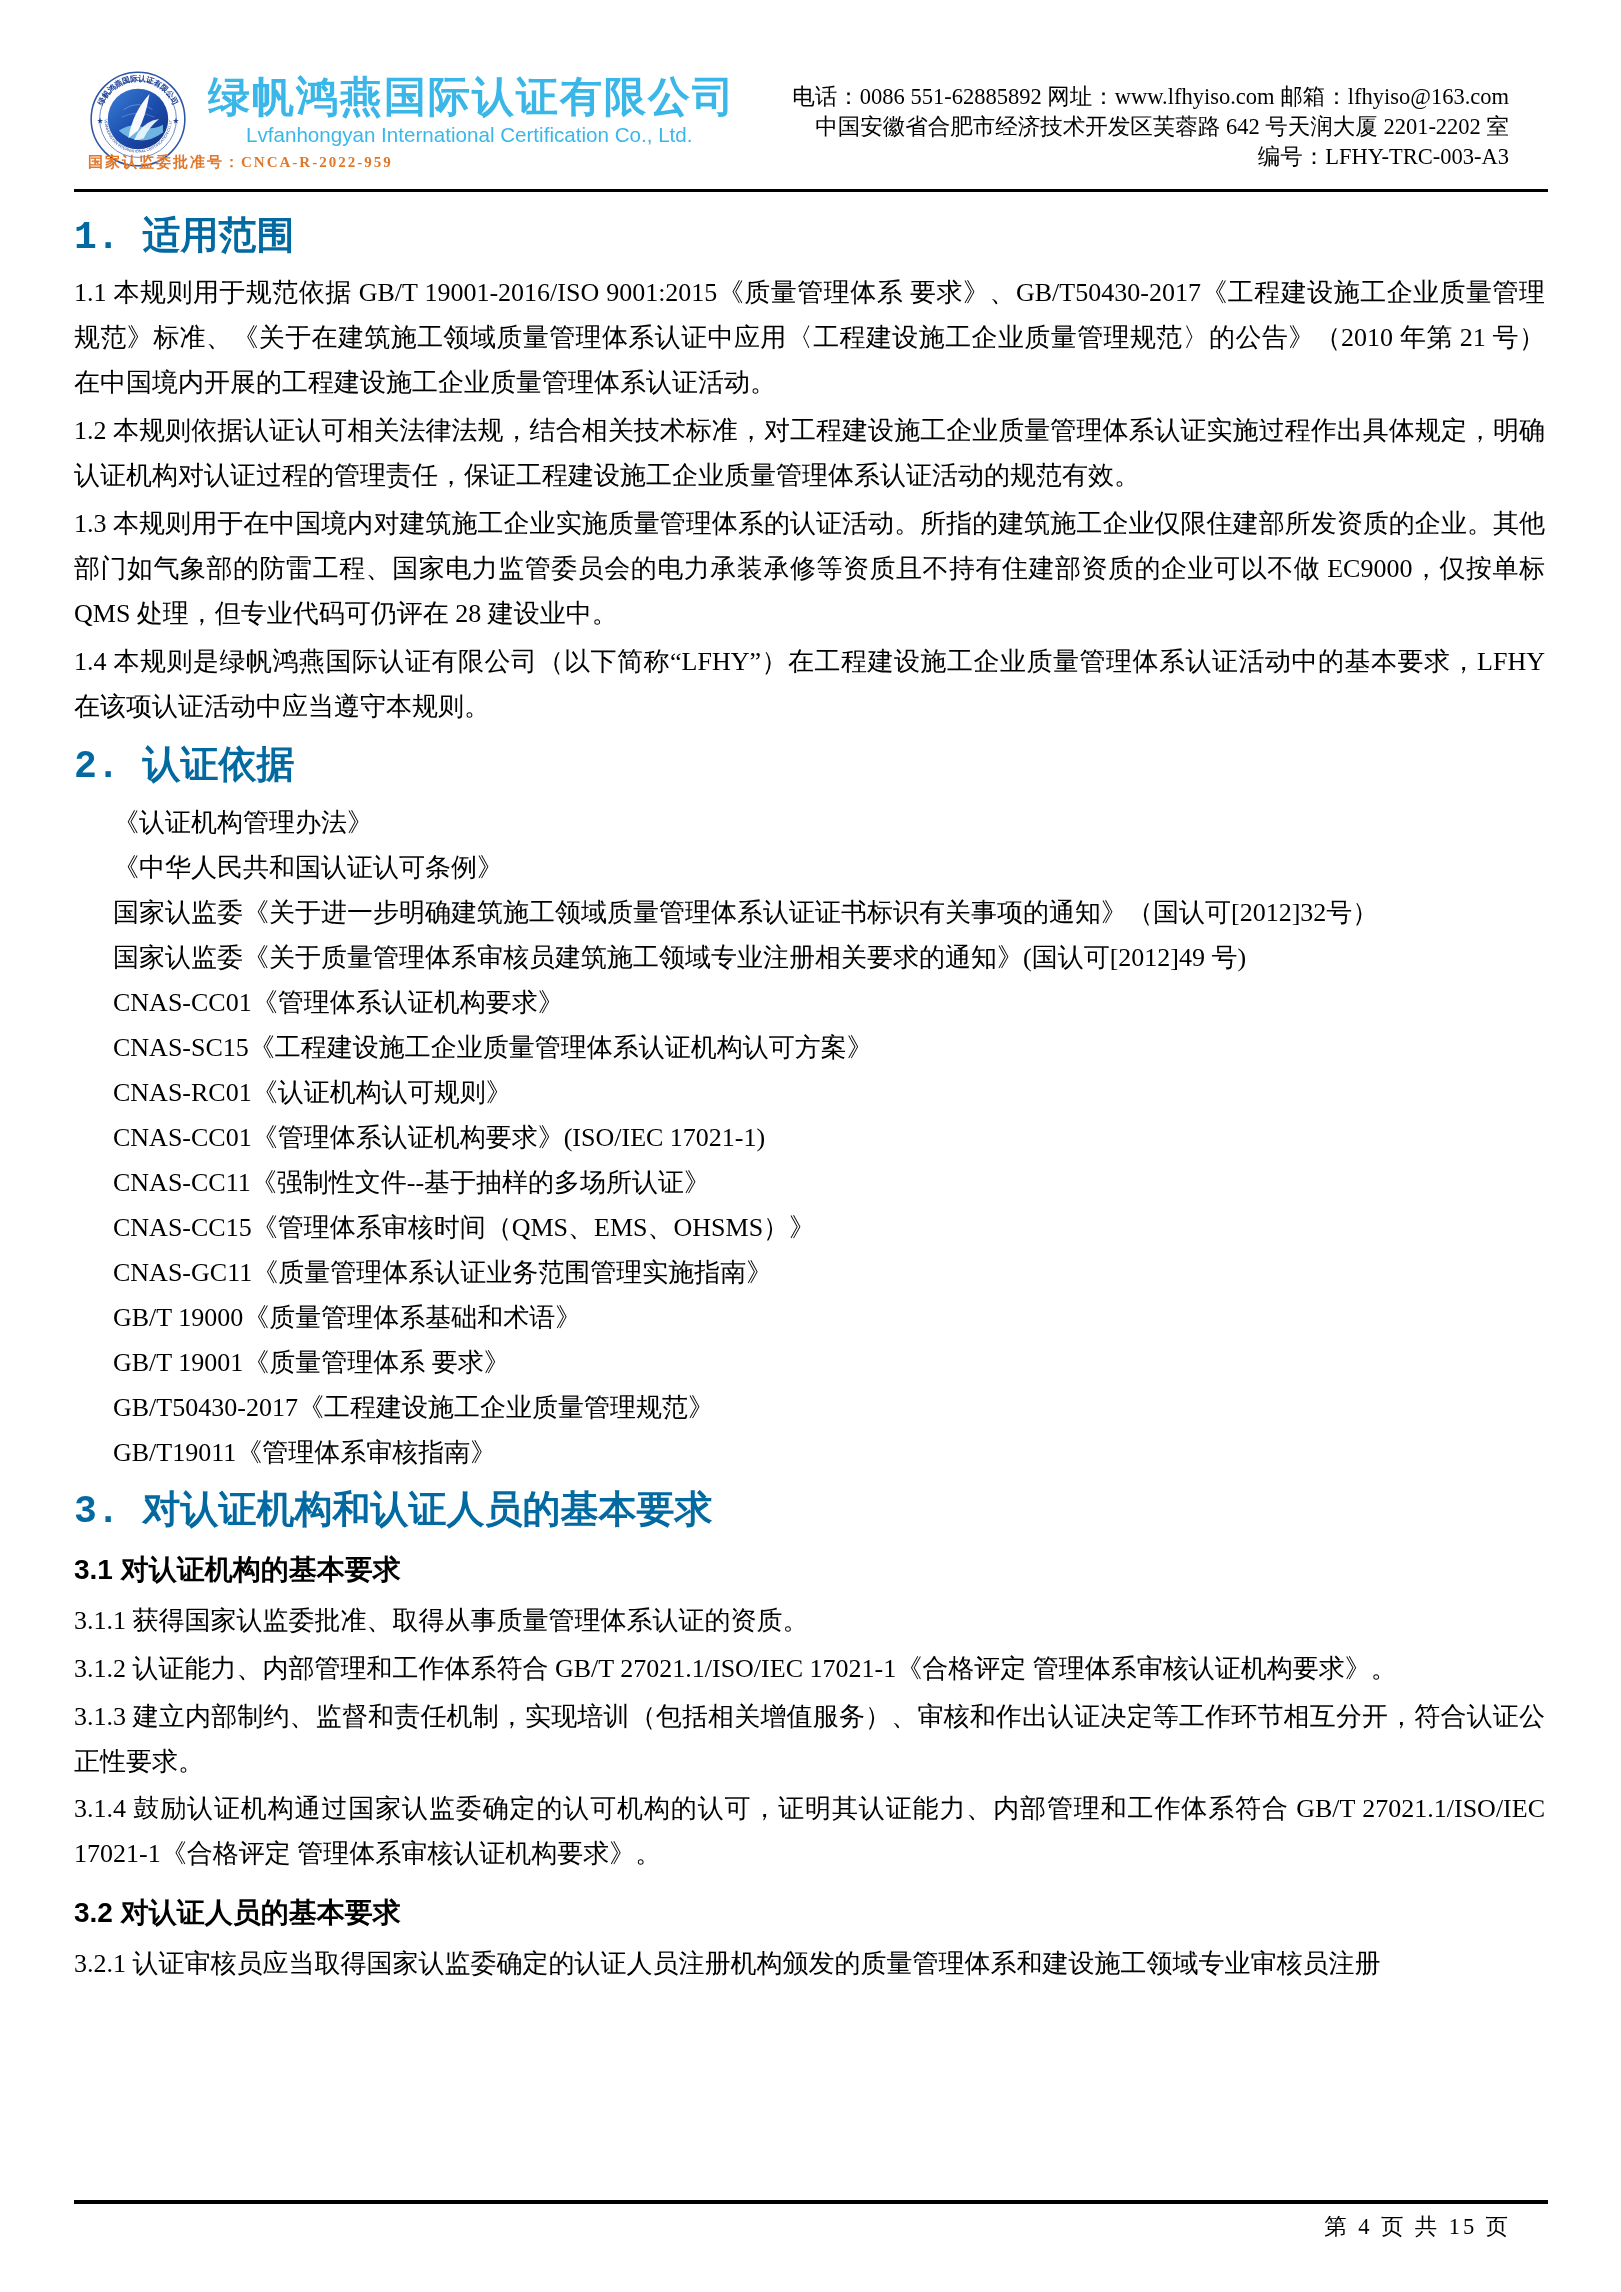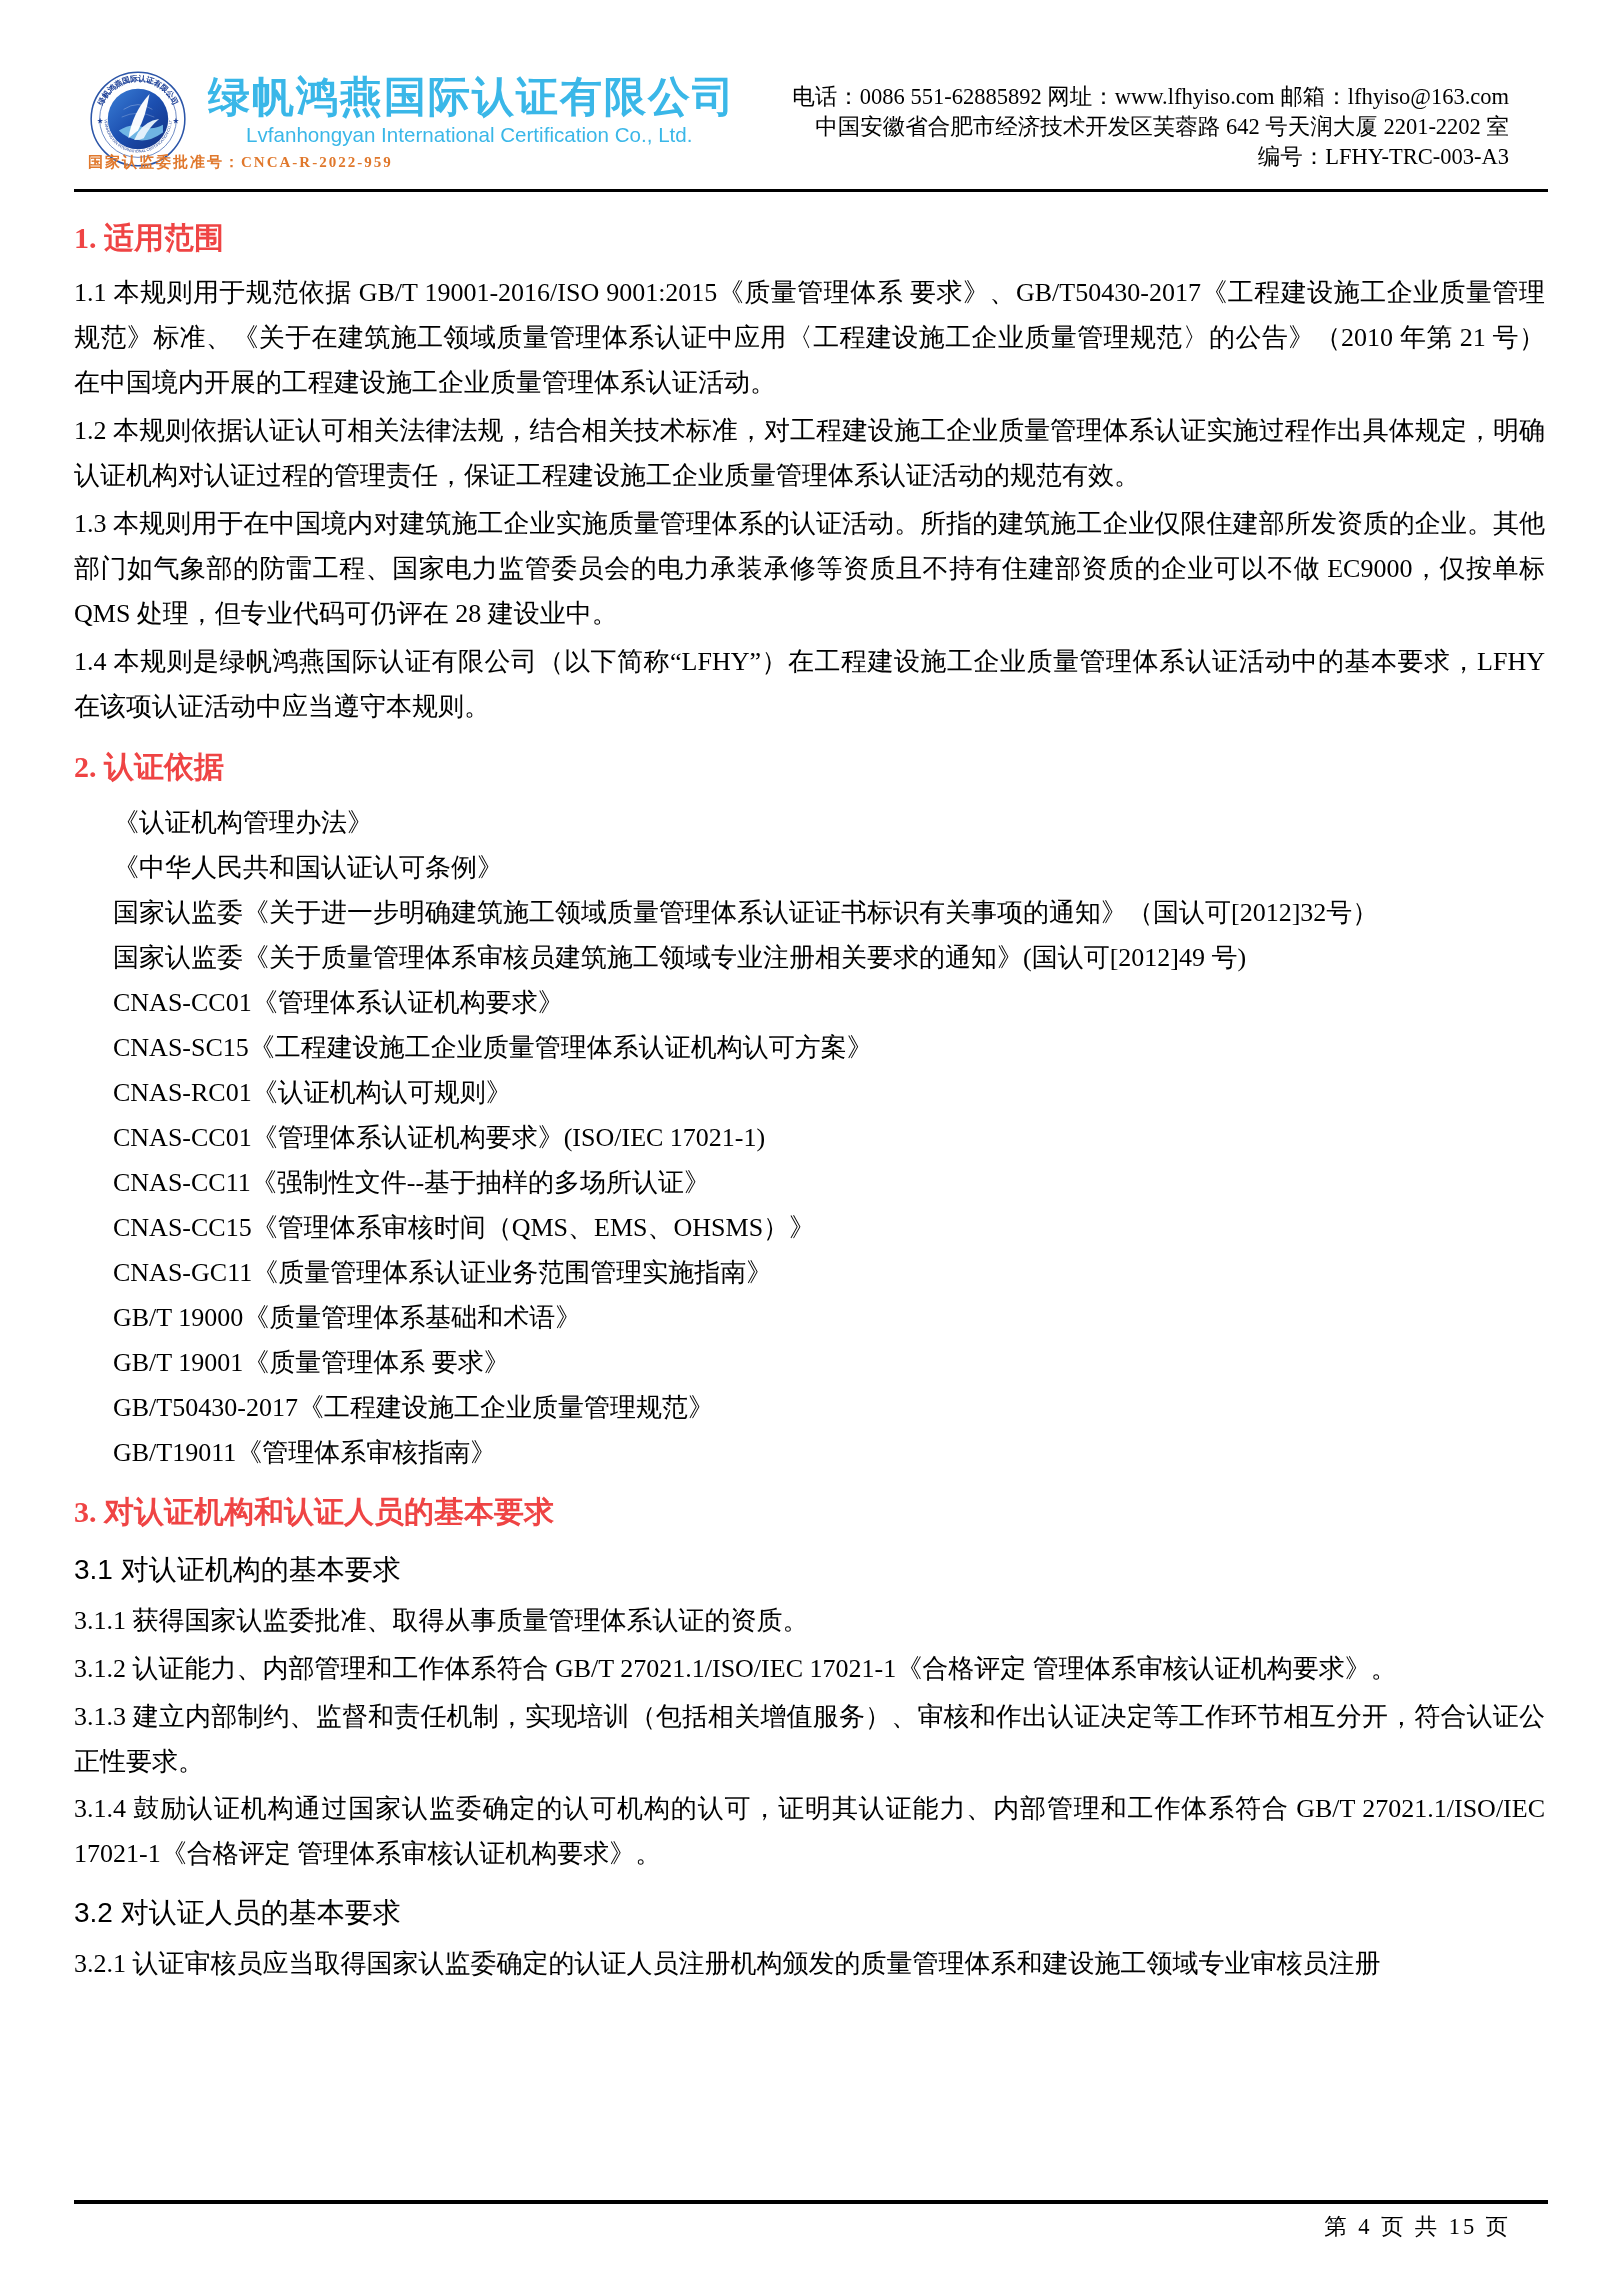--- a/index.html
+++ b/index.html
@@ -32,27 +32,27 @@
   }
   .contact{
     position:absolute;right:112px;top:82px;
     text-align:right;font-size:22.5px;line-height:30px;color:#000;
   }
   .contact div{white-space:nowrap;}
   .header-rule{position:absolute;left:74px;right:73px;top:189px;height:2.9px;background:#000;}
   
   .doc-main{position:absolute;top:200px;left:74px;right:76px;}
   .h1{
-    font-family:Liberation Serif, serif;
-    font-size:30px;font-weight:700;color:#ef4444;
+    font-family:Liberation Mono, monospace;
+    font-size:38px;font-weight:700;color:#0369a1;
     margin:15.7px 0 11.8px 0;line-height:43px;
   }
   .h2{
     font-family:"Liberation Sans","DejaVu Sans",sans-serif;
-    font-size:28px;font-weight:400;color:#000;
+    font-size:28px;font-weight:700;color:#000;
     margin:15.7px 0 7.8px 0;line-height:41px;
   }
   .clause{
     font-size:26px;line-height:45px;text-align:justify;
     margin:0 0 2.9px 0;color:#000;
   }
   .ref{
     font-size:26px;line-height:45px;text-align:justify;
     text-indent:39px;margin:0;color:#000;
   }

